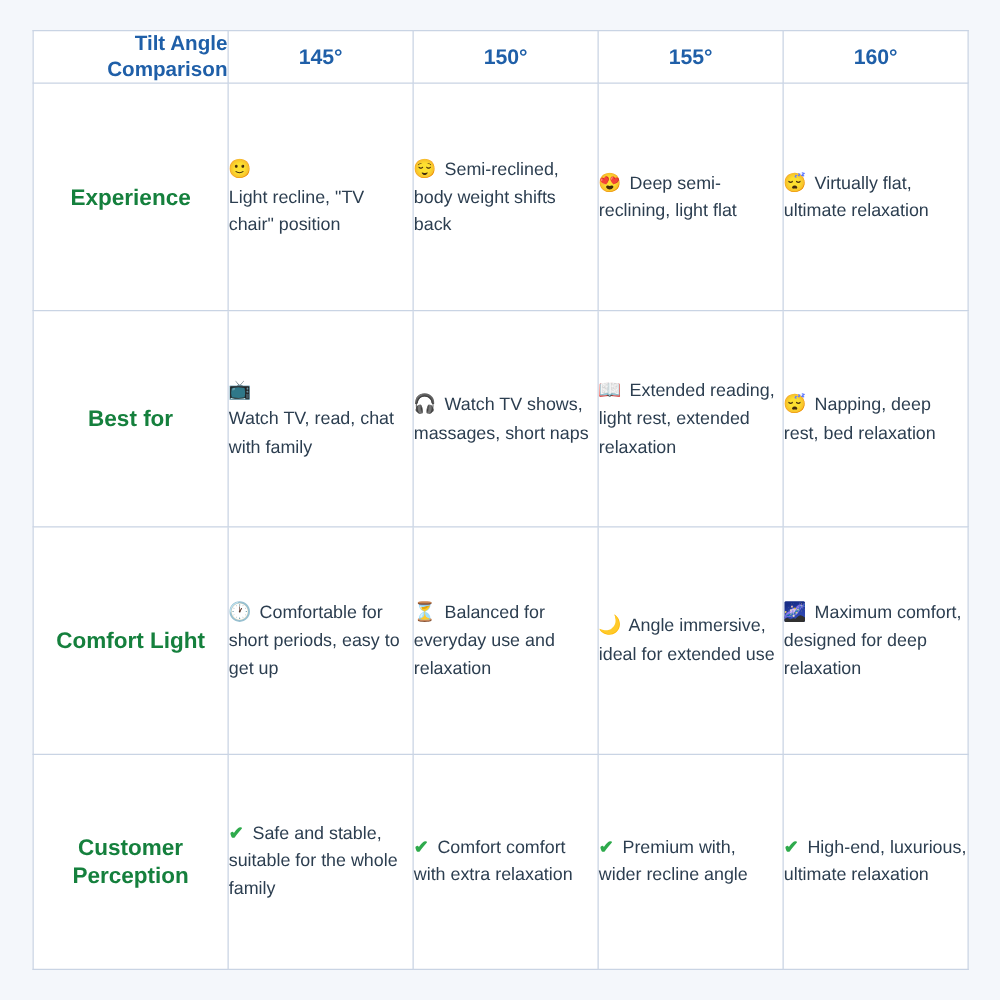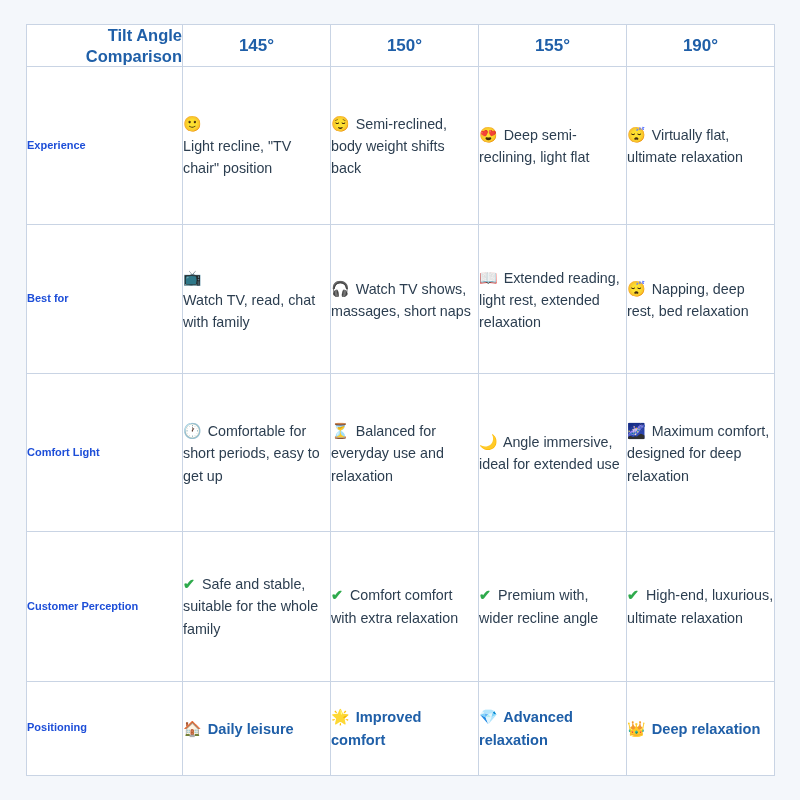--- a/index.html
+++ b/index.html
@@ -50,26 +50,26 @@
   }
   .hdr-angle {
     color: #1f5fa8;
     font-weight: bold;
     font-size: 17px;
     text-align: center;
     padding: 10px 6px;
     margin-top: 24px;
   }
   .row-label {
-    color: #1d4ed8;
-    font-weight: bold;
-    font-size: 11px;
+    color: #15803d;
+    font-weight: bold;
+    font-size: 18px;
     line-height: 1.25;
     padding: 10px 14px;
-    text-align: left;
+    text-align: center;
   }
   .cell {
     padding: 10px 11px;
     font-size: 14.3px;
     line-height: 1.55;
     color: #2c3e50;
     text-align: left;
   }
   .cell .emoji {
     font-size: 15px;
@@ -105,21 +105,21 @@
         <col class="c2">
         <col class="c3">
         <col class="c4">
     </colgroup>
     <thead>
       <tr>
         <th class="hdr-corner">Tilt Angle Comparison</th>
         <th class="hdr-angle">145°</th>
         <th class="hdr-angle">150°</th>
         <th class="hdr-angle">155°</th>
-        <th class="hdr-angle">190°</th>
+        <th class="hdr-angle">160°</th>
       </tr>
     </thead>
     <tbody>
 
       <tr class="r-exp">
         <td class="row-label">Experience</td>
         <td class="cell">
           <span class="emoji">🙂</span><br>
           <span>Light recline, "TV chair" position</span>
         </td>
@@ -190,34 +190,15 @@
         <td class="cell check">
           <span class="tick">✔</span>
           <span>Premium with, wider recline angle</span>
         </td>
         <td class="cell check">
           <span class="tick">✔</span>
           <span>High-end, luxurious, ultimate relaxation</span>
         </td>
       </tr>
 
-      <tr class="r-pos">
-        <td class="row-label">Positioning</td>
-        <td class="cell pos">
-          <span class="emoji">🏠</span>
-          <span>Daily leisure</span>
-        </td>
-        <td class="cell pos">
-          <span class="emoji">🌟</span>
-          <span>Improved comfort</span>
-        </td>
-        <td class="cell pos">
-          <span class="emoji">💎</span>
-          <span>Advanced relaxation</span>
-        </td>
-        <td class="cell pos">
-          <span class="emoji">👑</span>
-          <span>Deep relaxation</span>
-        </td>
-      </tr>
     </tbody>
   </table>
 </div>
 
 </body></html>

